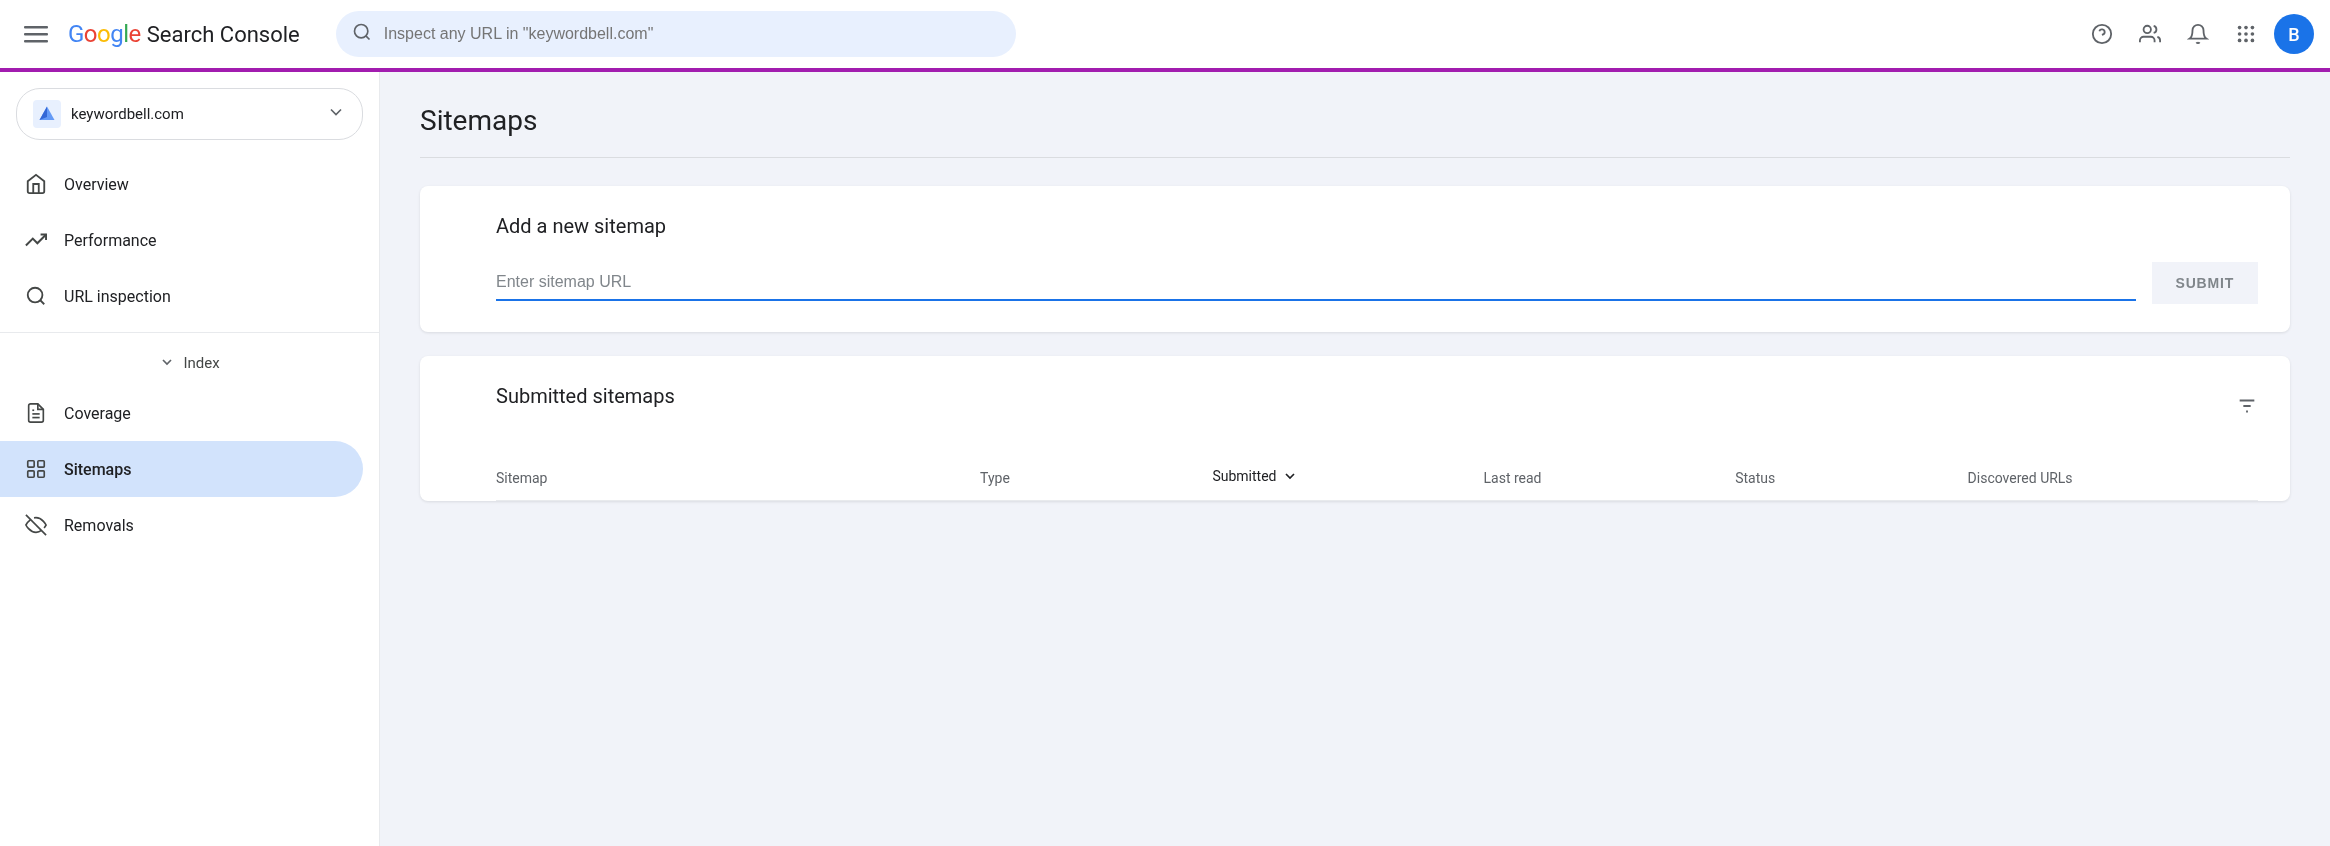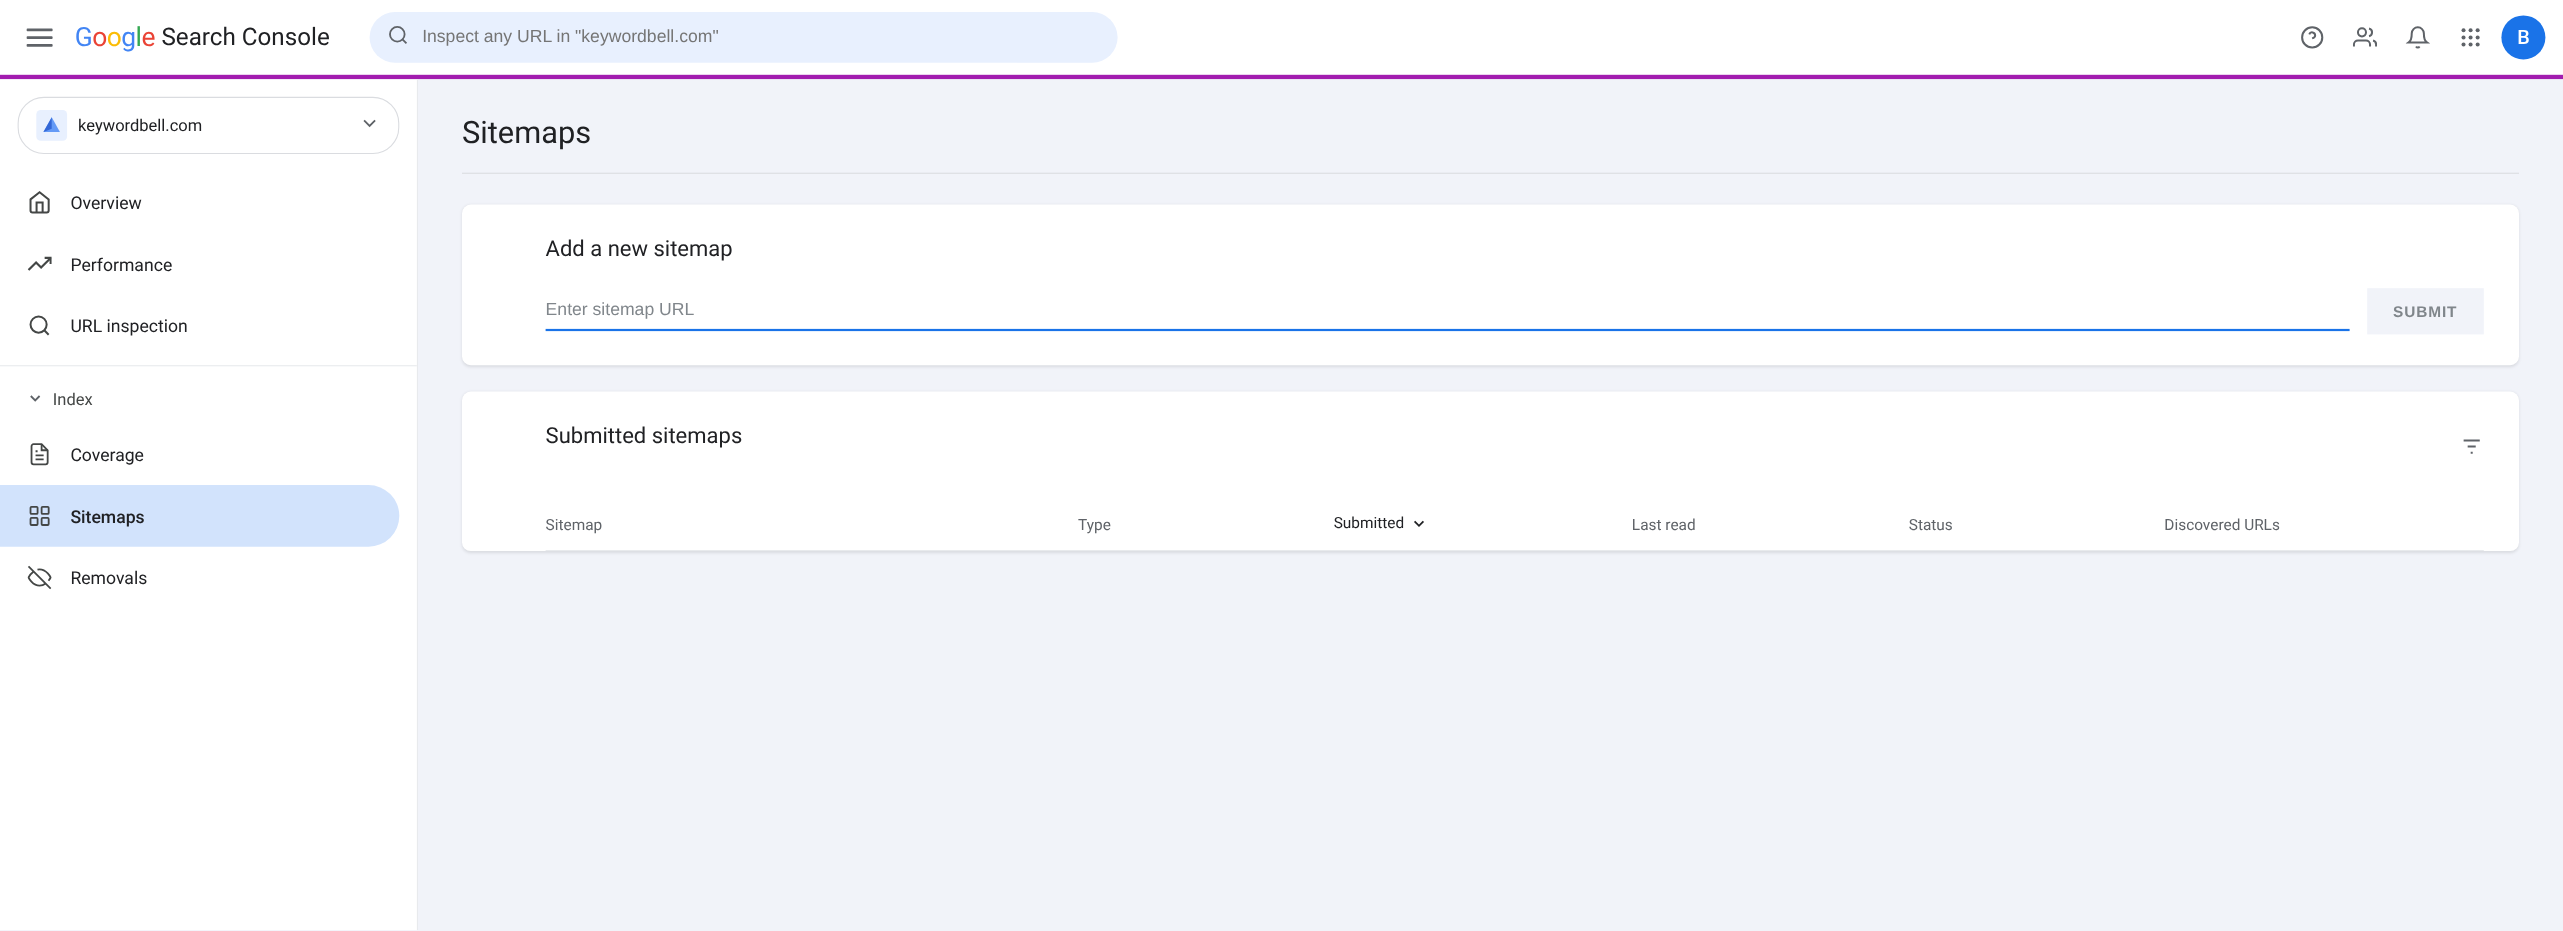--- a/index.html
+++ b/index.html
@@ -194,20 +194,21 @@
       flex-shrink: 0;
     }
     .nav-section {
       padding: 0 24px;
       height: 44px;
       display: flex;
       align-items: center;
       gap: 8px;
       color: #444746;
       font-size: 15px;
+      justify-content: center;
     }
     .nav-section-arrow {
       font-size: 12px;
       color: #5f6368;
     }
 
     
     .main-content {
       flex: 1;
       padding: 32px 40px;

